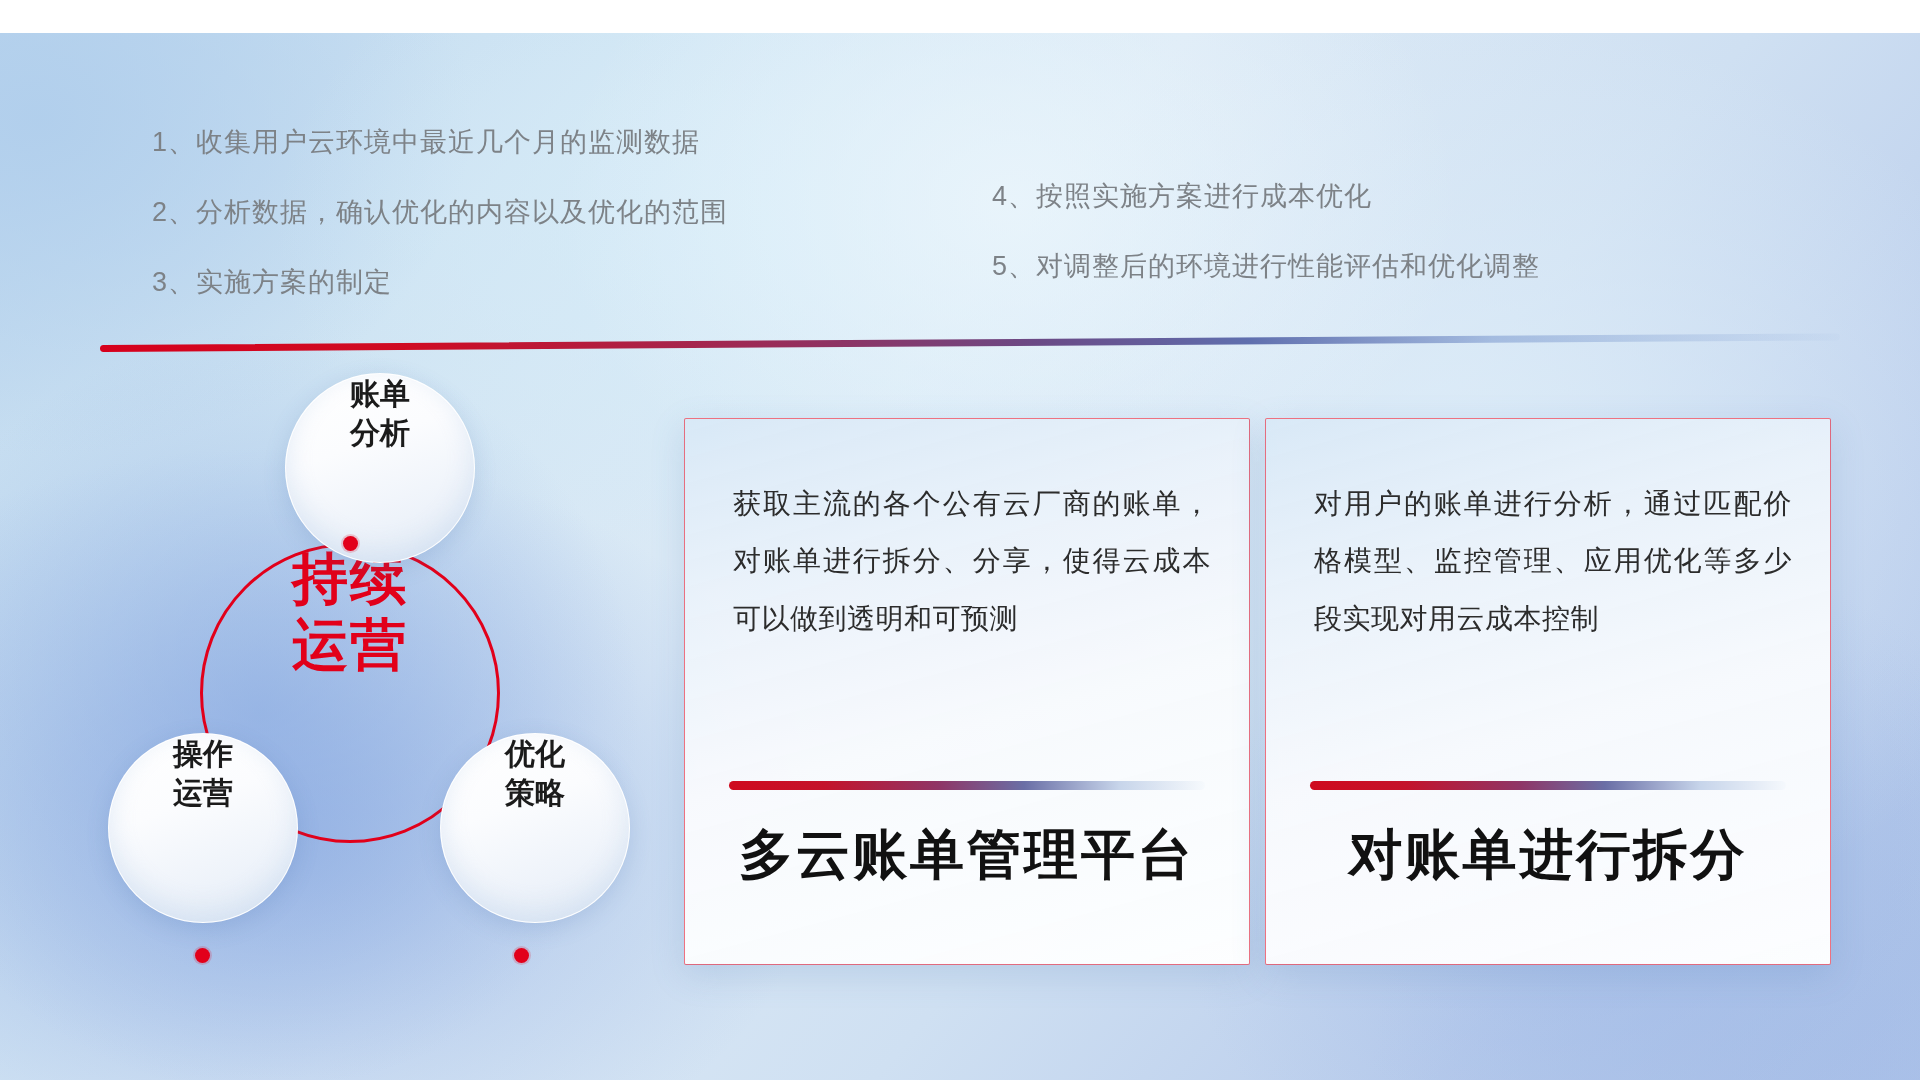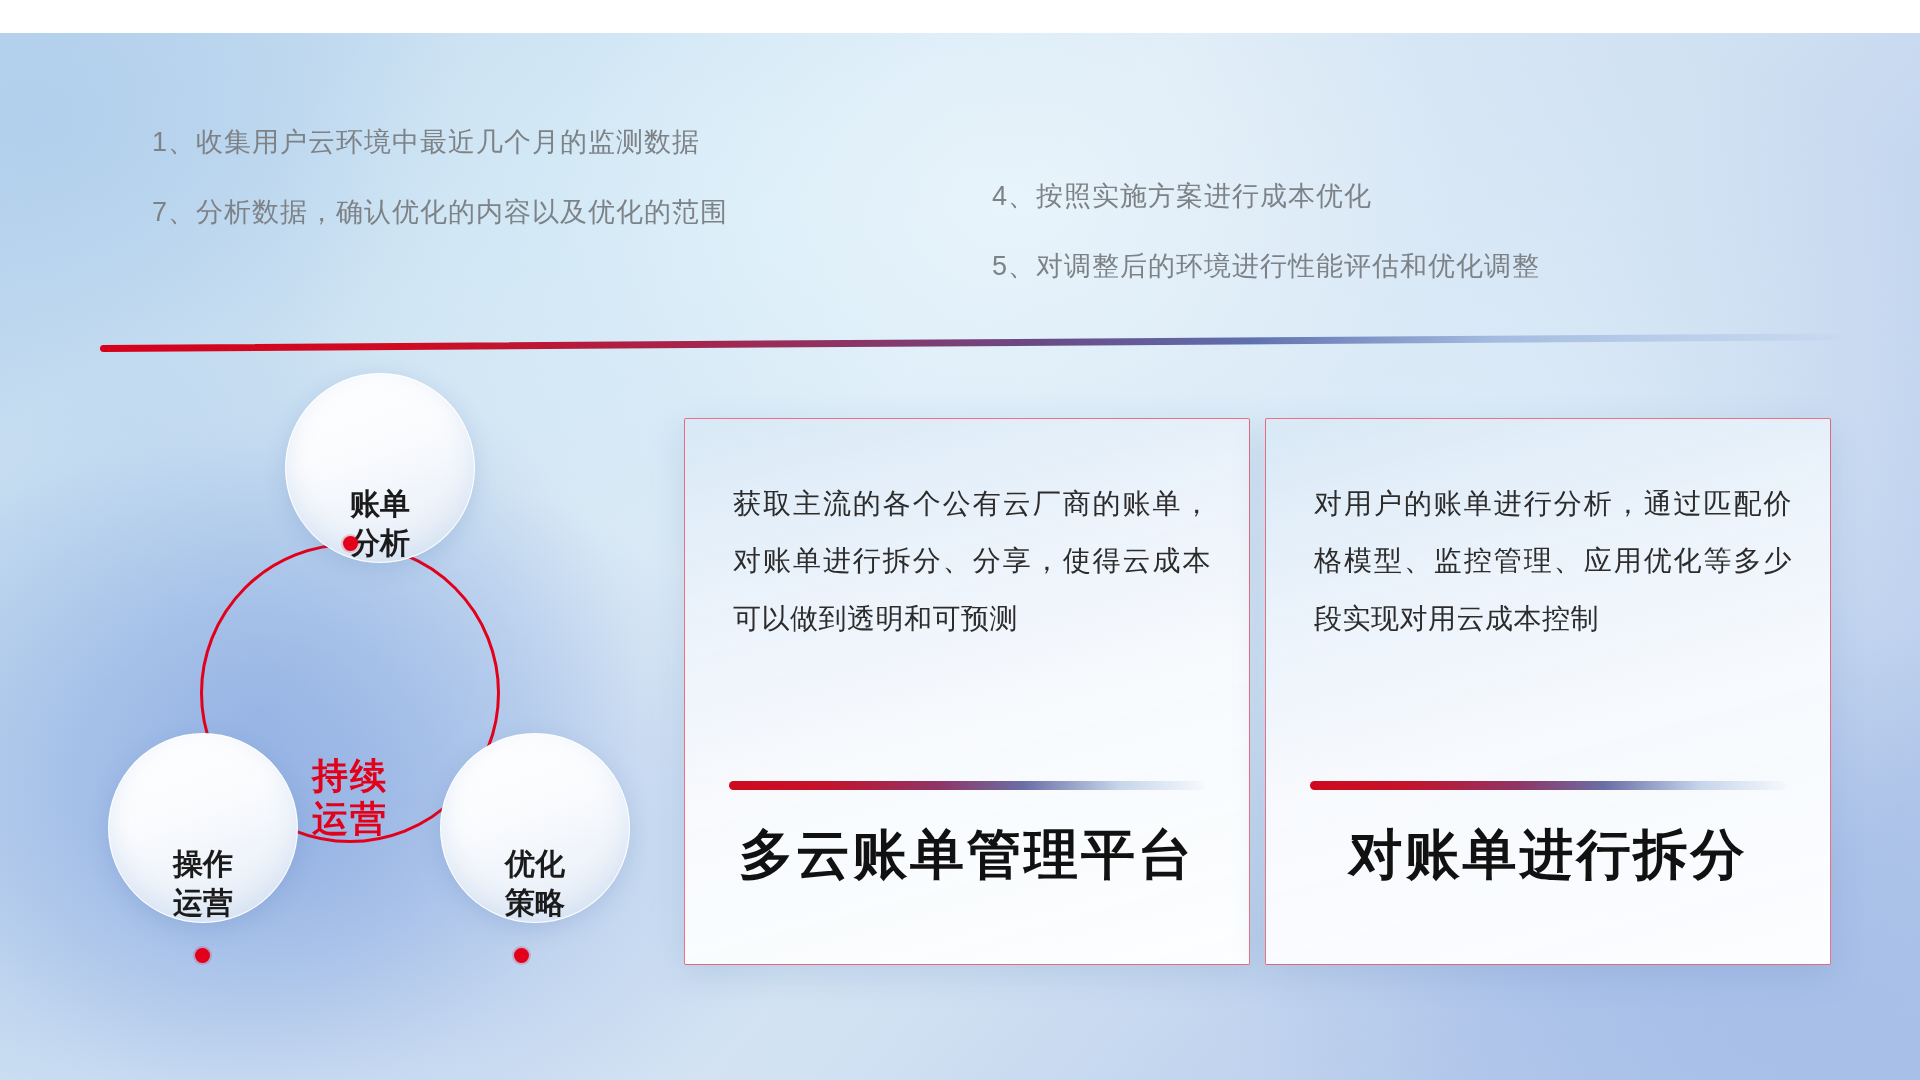--- a/index.html
+++ b/index.html
@@ -84,21 +84,21 @@
     position: absolute;
     left: 90px;
     top: 340px;
     width: 520px;
     height: 620px;
   }
   .circ {
     position: absolute;
     border-radius: 50%;
     display: flex;
-    align-items: flex-end;
+    align-items: flex-start;
     justify-content: center;
     text-align: center;
     box-sizing: border-box;
   }
   .bubble {
     background: linear-gradient(160deg, #ffffff 0%, #fbfcfe 38%, #eef3fa 72%, #e2ebf6 100%);
     border: 1.5px solid rgba(255,255,255,0.9);
     box-shadow: 0 6px 22px rgba(70,110,170,0.18), inset 0 -10px 26px rgba(190,210,235,0.45);
     color: #1b1b1b;
     font-weight: bold;
@@ -111,21 +111,21 @@
 
   .ring {
     left: 110px; top: 170px;
     width: 300px; height: 300px;
     border: 3px solid #e2001a;
     background: transparent;
   }
   .ring-label {
     color: #e2001a;
     font-weight: bold;
-    font-size: 36px;
+    font-size: 56px;
     line-height: 1.18;
     letter-spacing: 2px;
     text-align: center;
   }
   .node {
     position: absolute;
     width: 15px; height: 15px;
     border-radius: 50%;
     background: #e2001a;
     box-shadow: 0 0 0 2px rgba(226,0,26,0.18);
@@ -195,21 +195,22 @@
 <body>
 
 <div id="slide">
 
   <div class="wash w1"></div>
   <div class="wash w2"></div>
   <div class="wash w3"></div>
 
   <div class="list list-left">
     <div class="list-item">1、收集用户云环境中最近几个月的监测数据</div>
-    <div class="list-item">7、分析数据，确认优化的内容以及优化的范围</div>
+    <div class="list-item">2、分析数据，确认优化的内容以及优化的范围</div>
+    <div class="list-item">3、实施方案的制定</div>
   </div>
 
   <div class="list list-right">
     <div class="list-item">4、按照实施方案进行成本优化</div>
     <div class="list-item">5、对调整后的环境进行性能评估和优化调整</div>
   </div>
 
   <div class="divider"></div>
 
   <div id="circles">

